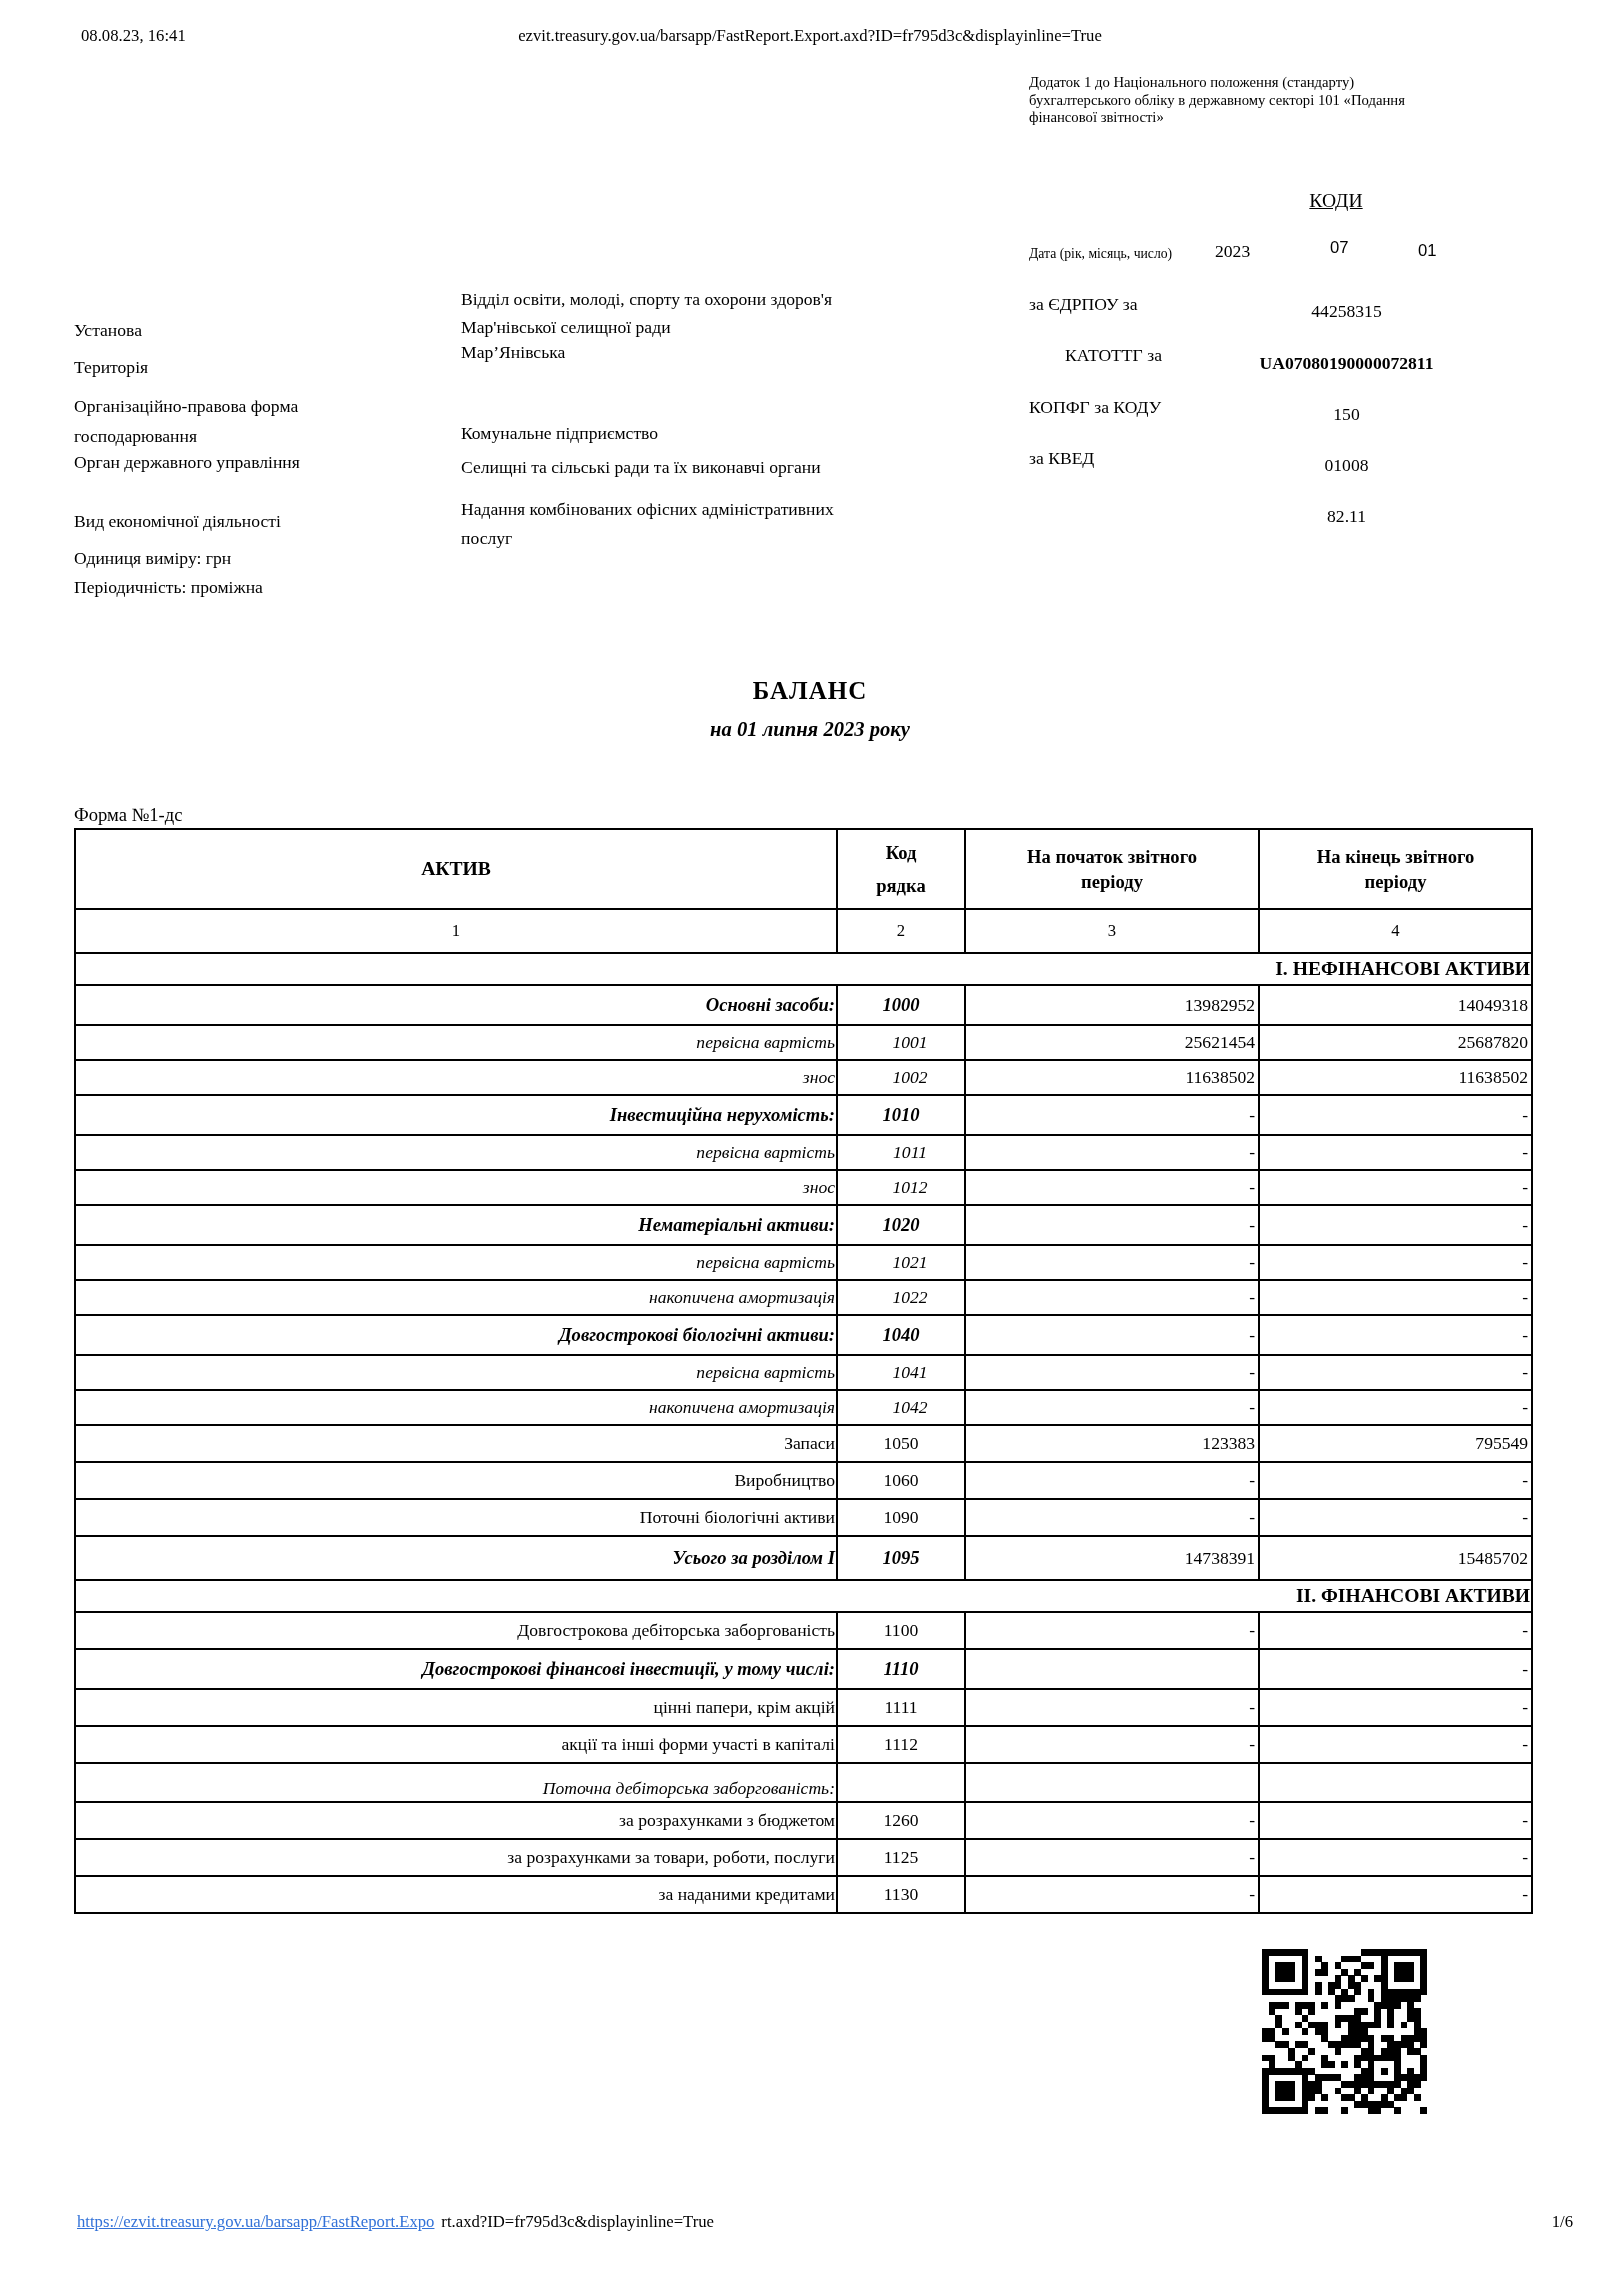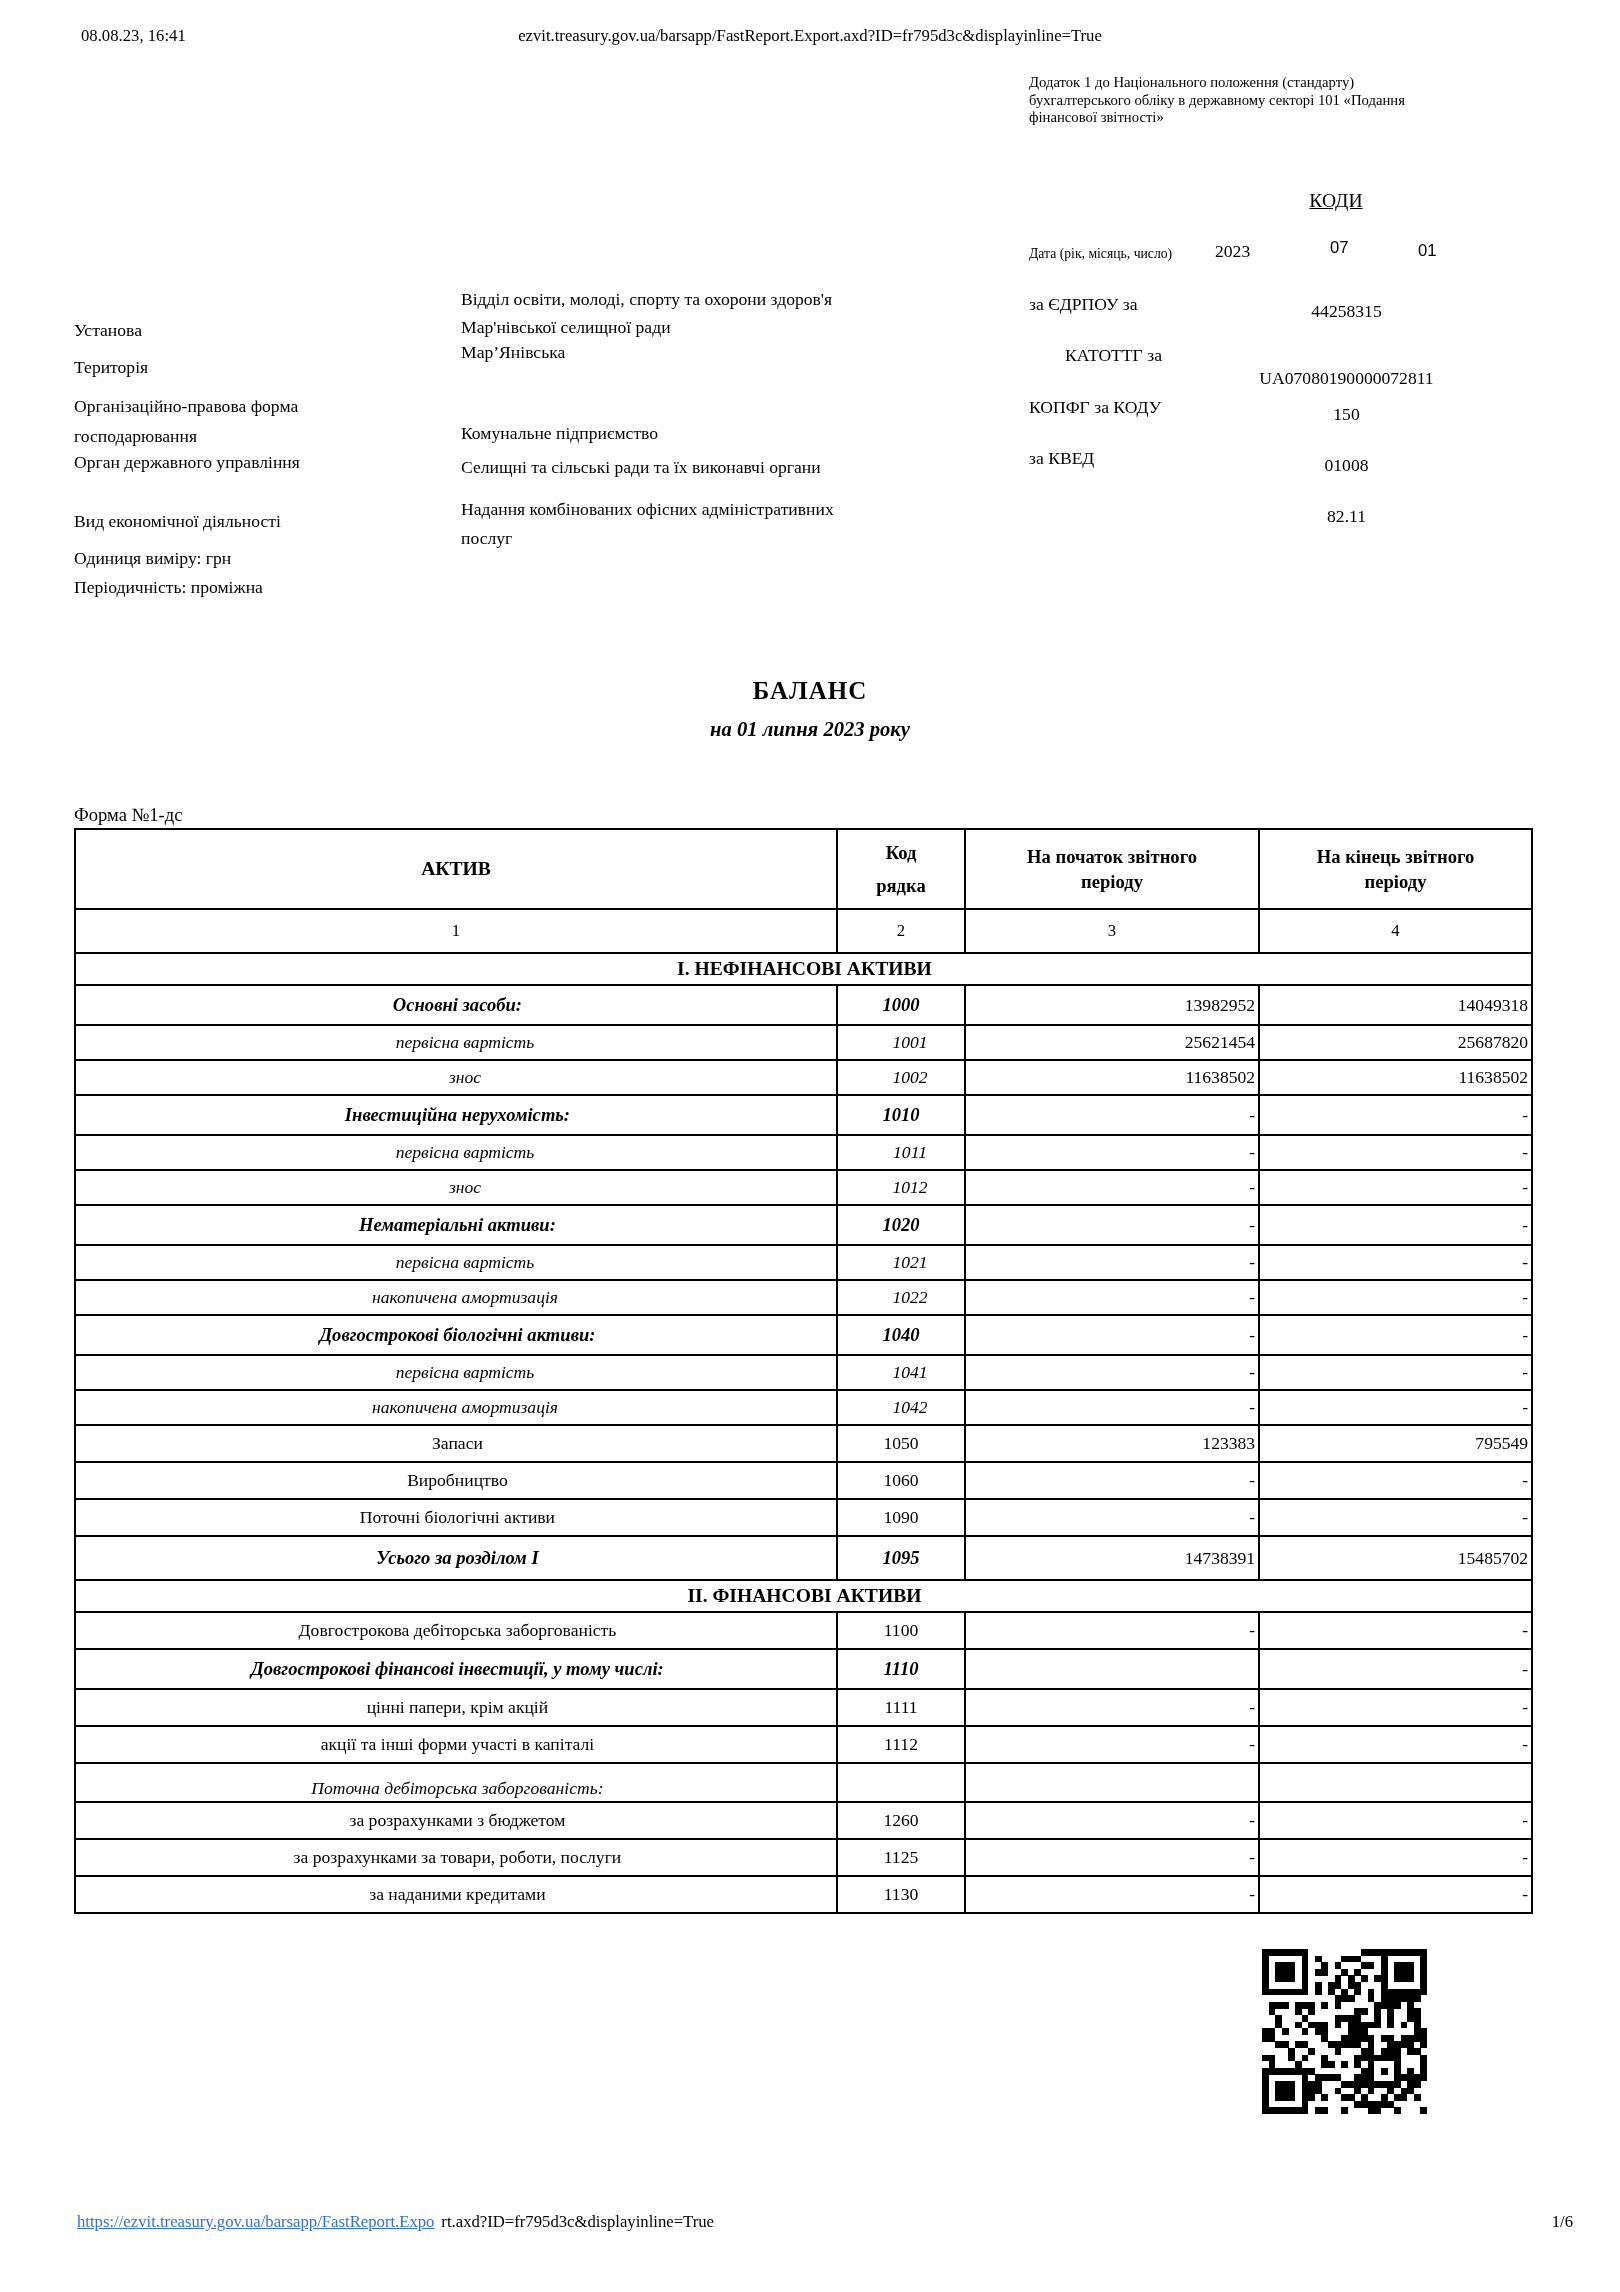--- a/index.html
+++ b/index.html
@@ -45,21 +45,21 @@
   table.balance td, table.balance th { border:2px solid #000; overflow:hidden; }
   th.h-asset { width:758px; font-size:19.6px; font-weight:bold; text-align:center; vertical-align:middle; }
   th.h-code  { width:124px; font-size:18.6px; font-weight:bold; text-align:center; vertical-align:middle; white-space:pre-line; line-height:33px; }
   th.h-num   { font-size:18.6px; font-weight:bold; text-align:center; vertical-align:middle; white-space:pre-line; line-height:25.5px; }
   th.h-start { width:290px; }
   th.h-end   { width:269px; }
   tr.hdr-row { height:80px; }
   tr.numbering { height:44px; }
   tr.numbering td { font-size:16.7px; text-align:center; font-weight:normal; }
 
-  td.cell-label { padding-left:3.9px; text-align:center; vertical-align:middle; font-size:17.6px;margin-top:40px; }
+  td.cell-label { padding-left:3.9px; text-align:right; vertical-align:middle; font-size:17.6px;margin-top:40px; }
   td.cell-code  { text-align:center; vertical-align:middle; font-size:17.6px; }
   td.cell-num   { text-align:right; vertical-align:middle; padding-right:2.9px; font-size:17.6px; }
 
   tr.row-section { height:32px; }
   tr.row-section td { font-weight:bold; font-size:19.6px; padding-left:2.9px; }
   tr.row-category { height:40px; }
   tr.row-category .cell-label, tr.row-category .cell-code { font-weight:bold; font-style:italic; font-size:18.6px; }
   tr.row-sub { height:35px; }
   tr.row-sub .cell-label, tr.row-sub .cell-code { font-style:italic;padding-left:19px; }
   tr.row-plain { height:37px; }
@@ -88,21 +88,21 @@
   <div class="abs kody-title">КОДИ</div>
   <div class="abs code-label-small" style="top:246px;">Дата (рік, місяць, число)</div>
   <div class="abs" style="left:1215px; top:241px; font-size:17.6px;">2023</div>
   <div class="abs sans" style="left:1330px; top:238px;">07</div>
   <div class="abs sans" style="left:1418px; top:241px;">01</div>
 
   <div class="abs code-label" style="top:294px;">за ЄДРПОУ за</div>
   <div class="abs code-value" style="top:301px;">44258315</div>
 
   <div class="abs code-label" style="top:345px;margin-left:36px;">КАТОТТГ за</div>
-  <div class="abs code-value" style="top:368px;">UA07080190000072811</div>
+  <div class="abs code-value" style="top:353px;font-weight:bold;">UA07080190000072811</div>
 
   <div class="abs code-label" style="top:397px;">КОПФГ за КОДУ</div>
   <div class="abs code-value" style="top:404px;">150</div>
 
   <div class="abs code-label" style="top:448px;">за КВЕД</div>
   <div class="abs code-value" style="top:455px;">01008</div>
 
   <div class="abs code-value" style="top:506px;">82.11</div>
 
   <div class="abs org-label" style="top:320px;">Установа</div>

